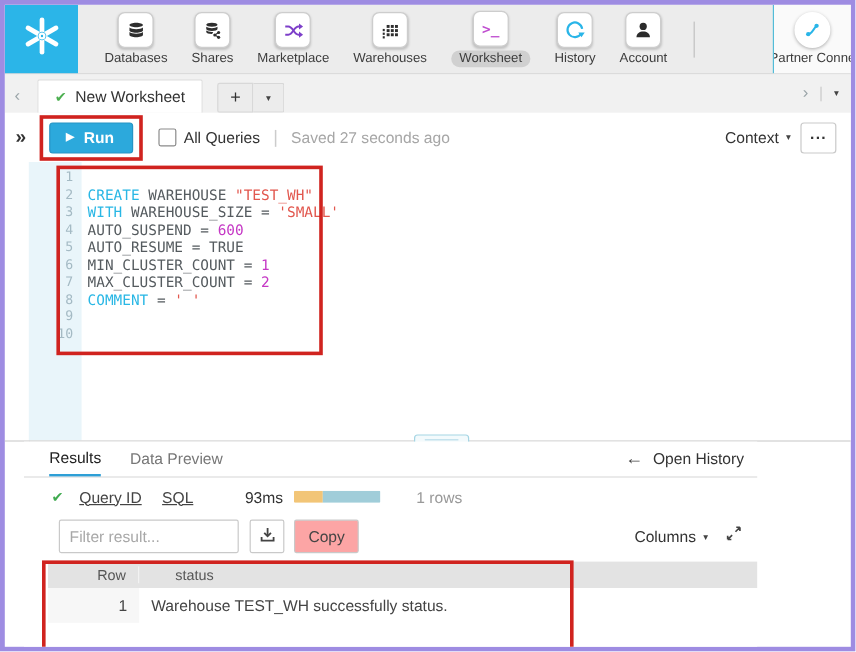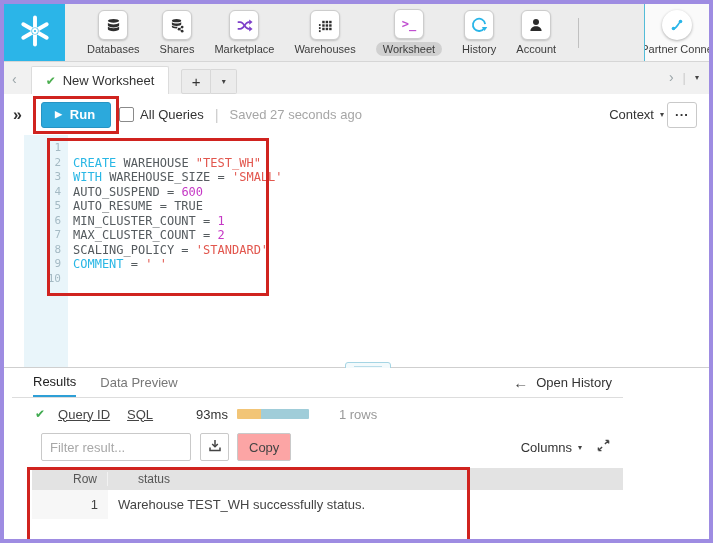--- a/index.html
+++ b/index.html
@@ -43,25 +43,25 @@
   
   .toolbar{position:absolute;left:0;top:90px;width:705px;height:41px;background:#fff;
            display:flex;align-items:center;box-sizing:border-box;}
   .collapse-btn{color:#333;font-size:16px;font-weight:bold;margin-left:9px;cursor:pointer;}
   .annotation{border:3px solid #d0231f;}
   .run-annotation{padding:3px 5px;margin-left:11px;}
   .run-button{background:#2ca9dc;border:1px solid #2694c4;border-radius:3px;color:#fff;font-size:13px;
               font-weight:bold;padding:4px 15px 5px 13px;display:flex;align-items:center;gap:8px;
               font-family:inherit;cursor:pointer;}
   .run-play{font-size:9px;}
-  .all-queries{display:flex;align-items:center;gap:6px;font-size:13px;color:#333;}
+  .all-queries{display:flex;align-items:center;gap:6px;margin-left:13px;font-size:13px;color:#333;}
   .checkbox{width:13px;height:13px;border:1px solid #8a8a8a;background:#fff;border-radius:2px;cursor:pointer;}
   .toolbar .pipe{color:#ccc;margin:0 11px;font-size:15px;}
   .saved-status{color:#a6a6a6;font-size:13px;}
-  .toolbar-right{margin-left:auto;display:flex;align-items:center;gap:3px;padding-right:12px;}
+  .toolbar-right{margin-left:auto;display:flex;align-items:center;gap:8px;padding-right:12px;}
   .context{font-size:13px;color:#333;display:flex;gap:6px;align-items:center;cursor:pointer;}
   .more-button{border:1px solid #c9c9c9;border-radius:3px;background:#fff;color:#333;font-weight:bold;
                width:30px;height:26px;font-size:13px;letter-spacing:1px;cursor:pointer;
                display:flex;align-items:center;justify-content:center;}
   .more-button span{position:relative;top:-3px;}
   
   .editor{position:absolute;left:0;top:131px;width:705px;height:232px;background:#fff;}
   .editor-gutter{position:absolute;left:20px;top:0;bottom:0;width:44px;background:#e9f5fa;}
   #gutter-nums{padding-top:6px;}
   .gutter-num{height:14.5px;line-height:14.5px;font-family:"DejaVu Sans Mono",monospace;font-size:11px;
@@ -70,21 +70,21 @@
   .code-line{height:14.5px;line-height:14.5px;font-family:"DejaVu Sans Mono",monospace;font-size:12px;white-space:pre;}
   .code-annotation{position:absolute;left:43px;top:3px;width:216px;height:152px;pointer-events:none;}
   .panel-edge{position:absolute;left:20px;top:131px;bottom:0;width:1px;background:#ebebeb;}
   
   .split-divider{position:absolute;left:0;top:363px;width:705px;height:1px;background:#cfcfcf;}
   .drag-handle{position:absolute;left:341px;top:358px;width:46px;height:11px;background:#f3fafc;
                border:1px solid #a5d5e4;border-radius:3px;display:flex;flex-direction:column;
                justify-content:center;align-items:center;gap:2px;box-sizing:border-box;cursor:row-resize;}
   .drag-line{width:28px;height:1px;background:#b9dde9;}
   
-  .results{position:absolute;left:8px;top:364px;width:611px;height:171px;background:#fff;}
+  .results{position:absolute;left:16px;top:364px;width:611px;height:171px;background:#fff;}
   .results-tabs{height:30px;border-bottom:1px solid #ddd;display:flex;align-items:stretch;
                 padding-left:21px;box-sizing:border-box;}
   .rtab{font-size:13px;display:flex;align-items:center;margin-right:24px;box-sizing:border-box;cursor:pointer;}
   .rtab.active{color:#222;border-bottom:2px solid #2e9fd6;}
   .rtab.inactive{color:#777;}
   .open-history{margin-left:auto;display:flex;align-items:center;gap:8px;padding-right:11px;
                 font-size:13px;color:#333;cursor:pointer;}
   .left-arrow{font-weight:bold;font-size:15px;color:#444;}
   .query-row{height:32px;display:flex;align-items:center;padding-left:23px;font-size:13px;}
   .query-check{color:#3faa4f;font-size:12px;margin-right:13px;}
@@ -281,21 +281,20 @@
     </div>
     <div class="code-area">
       <div id="code-lines">
           <div class="code-line"></div>
           <div class="code-line"><span style="color: rgb(41, 183, 229);">CREATE</span><span style="color: rgb(85, 91, 95);"> WAREHOUSE </span><span style="color: rgb(226, 87, 78);">"TEST_WH"</span></div>
           <div class="code-line"><span style="color: rgb(41, 183, 229);">WITH</span><span style="color: rgb(85, 91, 95);"> WAREHOUSE_SIZE = </span><span style="color: rgb(226, 87, 78);">'SMALL'</span></div>
           <div class="code-line"><span style="color: rgb(85, 91, 95);">AUTO_SUSPEND = </span><span style="color: rgb(197, 56, 197);">600</span></div>
           <div class="code-line"><span style="color: rgb(85, 91, 95);">AUTO_RESUME = TRUE</span></div>
           <div class="code-line"><span style="color: rgb(85, 91, 95);">MIN_CLUSTER_COUNT = </span><span style="color: rgb(197, 56, 197);">1</span></div>
           <div class="code-line"><span style="color: rgb(85, 91, 95);">MAX_CLUSTER_COUNT = </span><span style="color: rgb(197, 56, 197);">2</span></div>
-          <div class="code-line"><span style="color: rgb(85, 91, 95);">SCALING_POLICY = </span><span style="color: rgb(226, 87, 78);">'STANDARD'</span></div>
           <div class="code-line"><span style="color: rgb(41, 183, 229);">COMMENT</span><span style="color: rgb(85, 91, 95);"> = </span><span style="color: rgb(226, 87, 78);">' '</span></div>
           <div class="code-line"></div>
         </div>
     </div>
     <div class="annotation code-annotation" style="border-color: rgb(208, 35, 31);"></div>
   </div>
 
   <div class="split-divider"></div>
   <div class="drag-handle">
     <div class="drag-line"></div>

